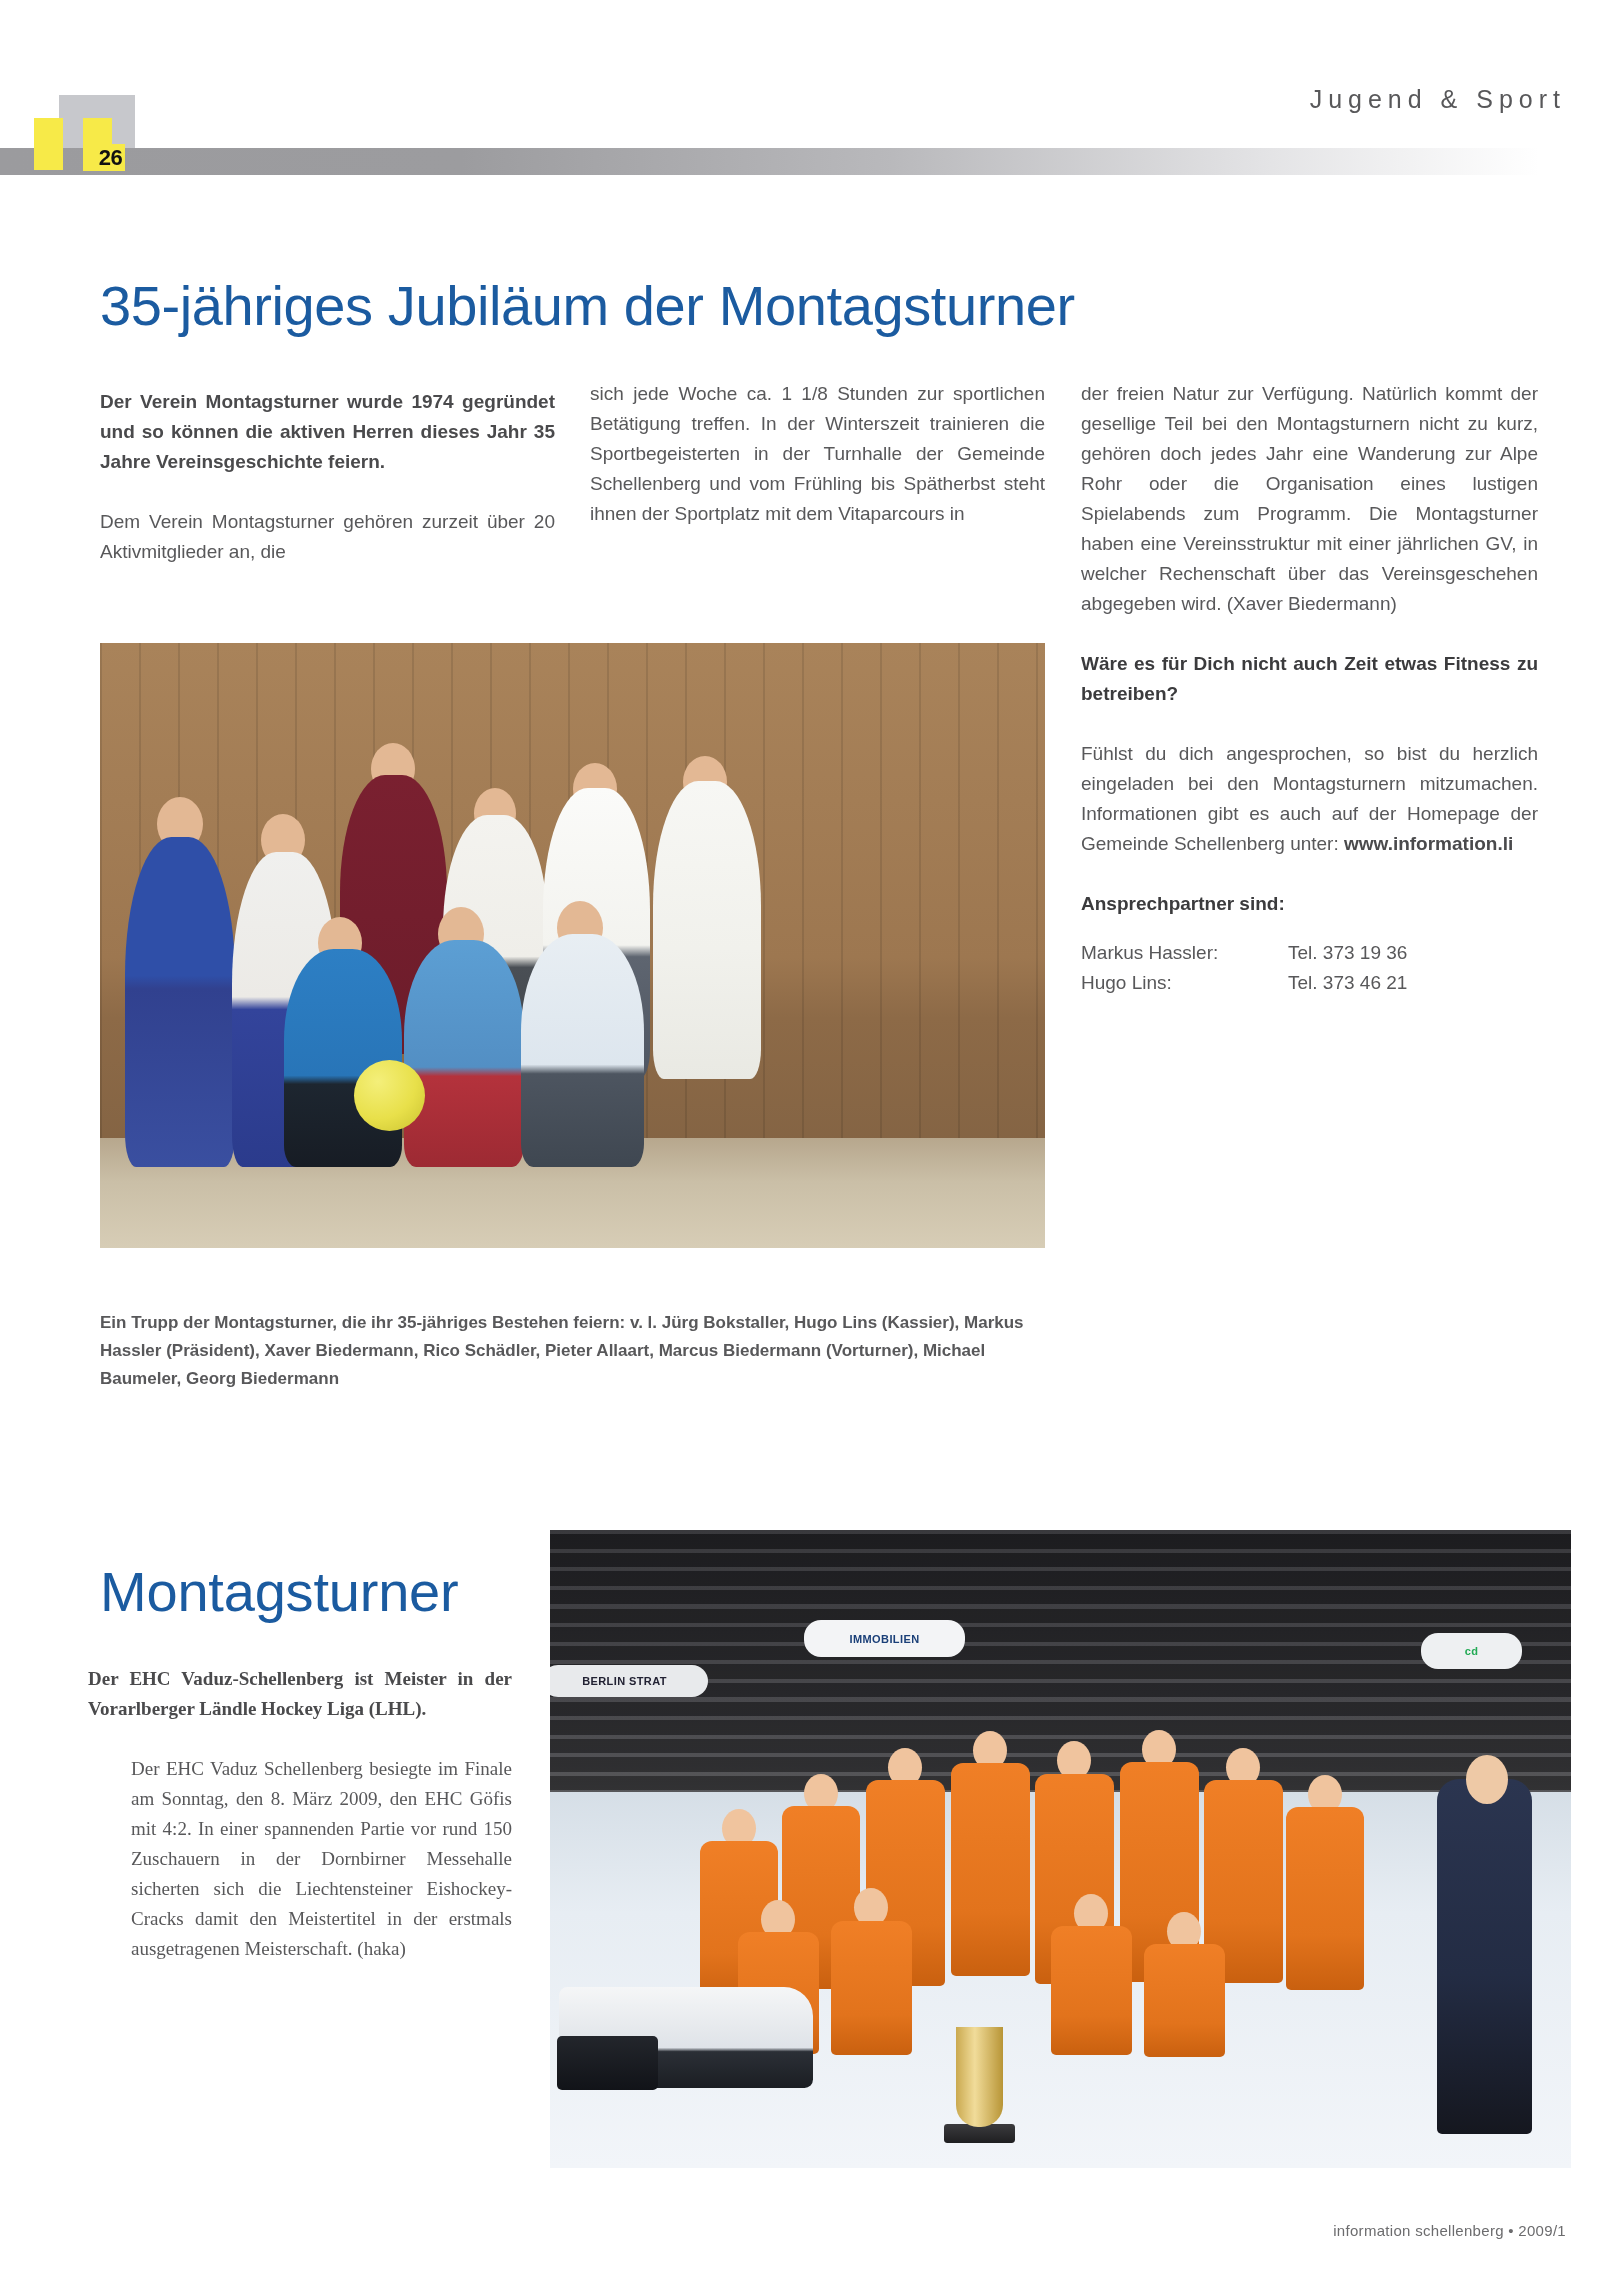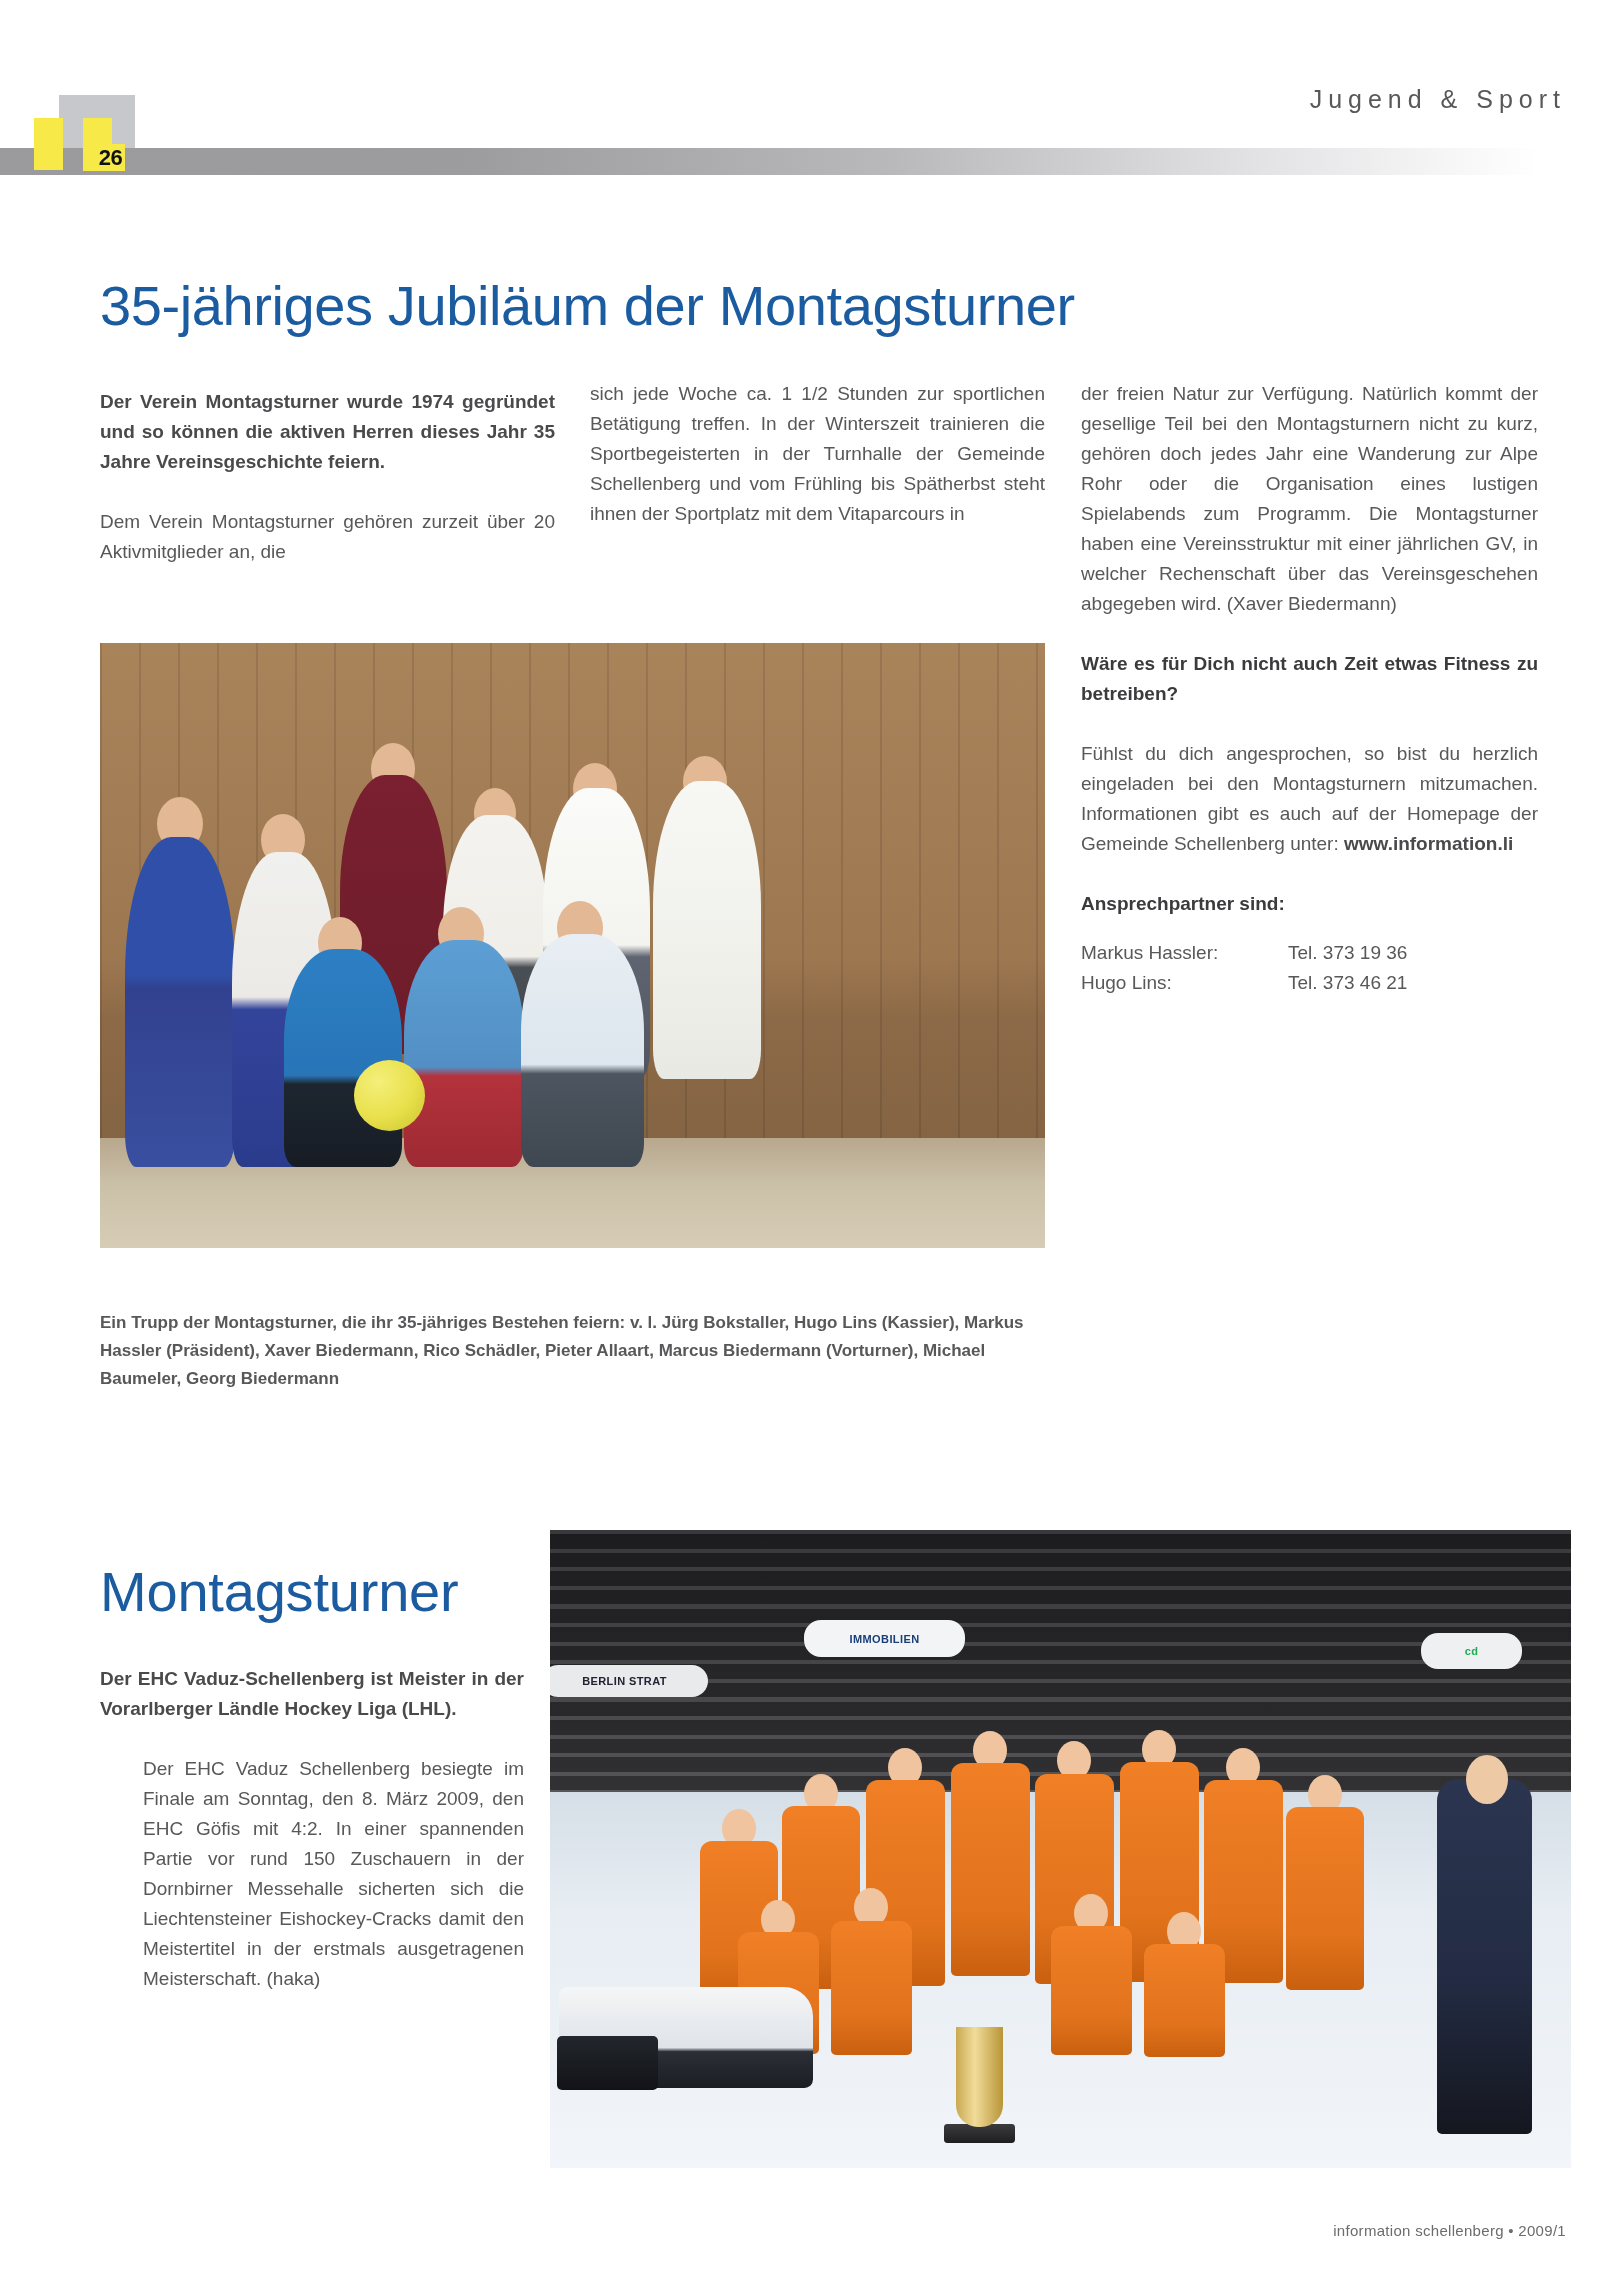--- a/index.html
+++ b/index.html
@@ -164,27 +164,28 @@
     position: absolute;
     left: 100px;
     top: 1513px;
     font-size: 56px;
     font-weight: 300;
     color: #1b5ba0;
     letter-spacing: -0.2px;
   }
   #col4 {
     position: absolute;
-    left: 100px;
+    left: 88px;
     top: 1664px;
     width: 424px;
     font-size: 19px;
     line-height: 30px;
     color: #58585a;
     text-align: justify;
+    font-family: Liberation Serif, serif;
   }
   #col4 p { margin: 0; }
   #col4 p + p { margin-top: 30px; margin-left: 43px; }
 
   .photo2 {
     position: absolute;
     left: 550px;
     top: 1530px;
     width: 1021px;
     height: 638px;
@@ -309,21 +310,21 @@
   </div>
 
   <h1 class="article-title">35-jähriges Jubiläum der Montagsturner</h1>
 
   <div class="col" id="col1">
     <p class="lead">Der Verein Montagsturner wurde 1974 gegründet und so können die aktiven Herren dieses Jahr 35 Jahre Vereinsgeschichte feiern.</p>
     <p>Dem Verein Montagsturner gehören zurzeit über 20 Aktivmitglieder an, die</p>
   </div>
 
   <div class="col" id="col2">
-    <p>sich jede Woche ca. 1 1/2 Stunden zur sportlichen Betätigung treffen. In der Winterszeit trainieren die Sportbegeisterten in der Turnhalle der Gemeinde Schellenberg und vom Frühling bis Spätherbst steht ihnen der Sportplatz mit dem Vitaparcours in</p>
+    <p>sich jede Woche ca. 1 1/8 Stunden zur sportlichen Betätigung treffen. In der Winterszeit trainieren die Sportbegeisterten in der Turnhalle der Gemeinde Schellenberg und vom Frühling bis Spätherbst steht ihnen der Sportplatz mit dem Vitaparcours in</p>
   </div>
 
   <div class="col" id="col3">
     <p>der freien Natur zur Verfügung. Natürlich kommt der gesellige Teil bei den Montagsturnern nicht zu kurz, gehören doch jedes Jahr eine Wanderung zur Alpe Rohr oder die Organisation eines lustigen Spielabends zum Programm. Die Montagsturner haben eine Vereinsstruktur mit einer jährlichen GV, in welcher Rechenschaft über das Vereinsgeschehen abgegeben wird. (Xaver Biedermann)</p>
     <p class="sub-head">Wäre es für Dich nicht auch Zeit etwas Fitness zu betreiben?</p>
     <p><span>Fühlst du dich angesprochen, so bist du herzlich eingeladen bei den Montagsturnern mitzumachen. Informationen gibt es auch auf der Homepage der Gemeinde Schellenberg unter:</span> <span class="bold-inline">www.information.li</span></p>
     <div class="contacts">
       <p class="c-head">Ansprechpartner sind:</p>
       <div class="contact-row">
         <span class="contact-name">Markus Hassler:</span>

